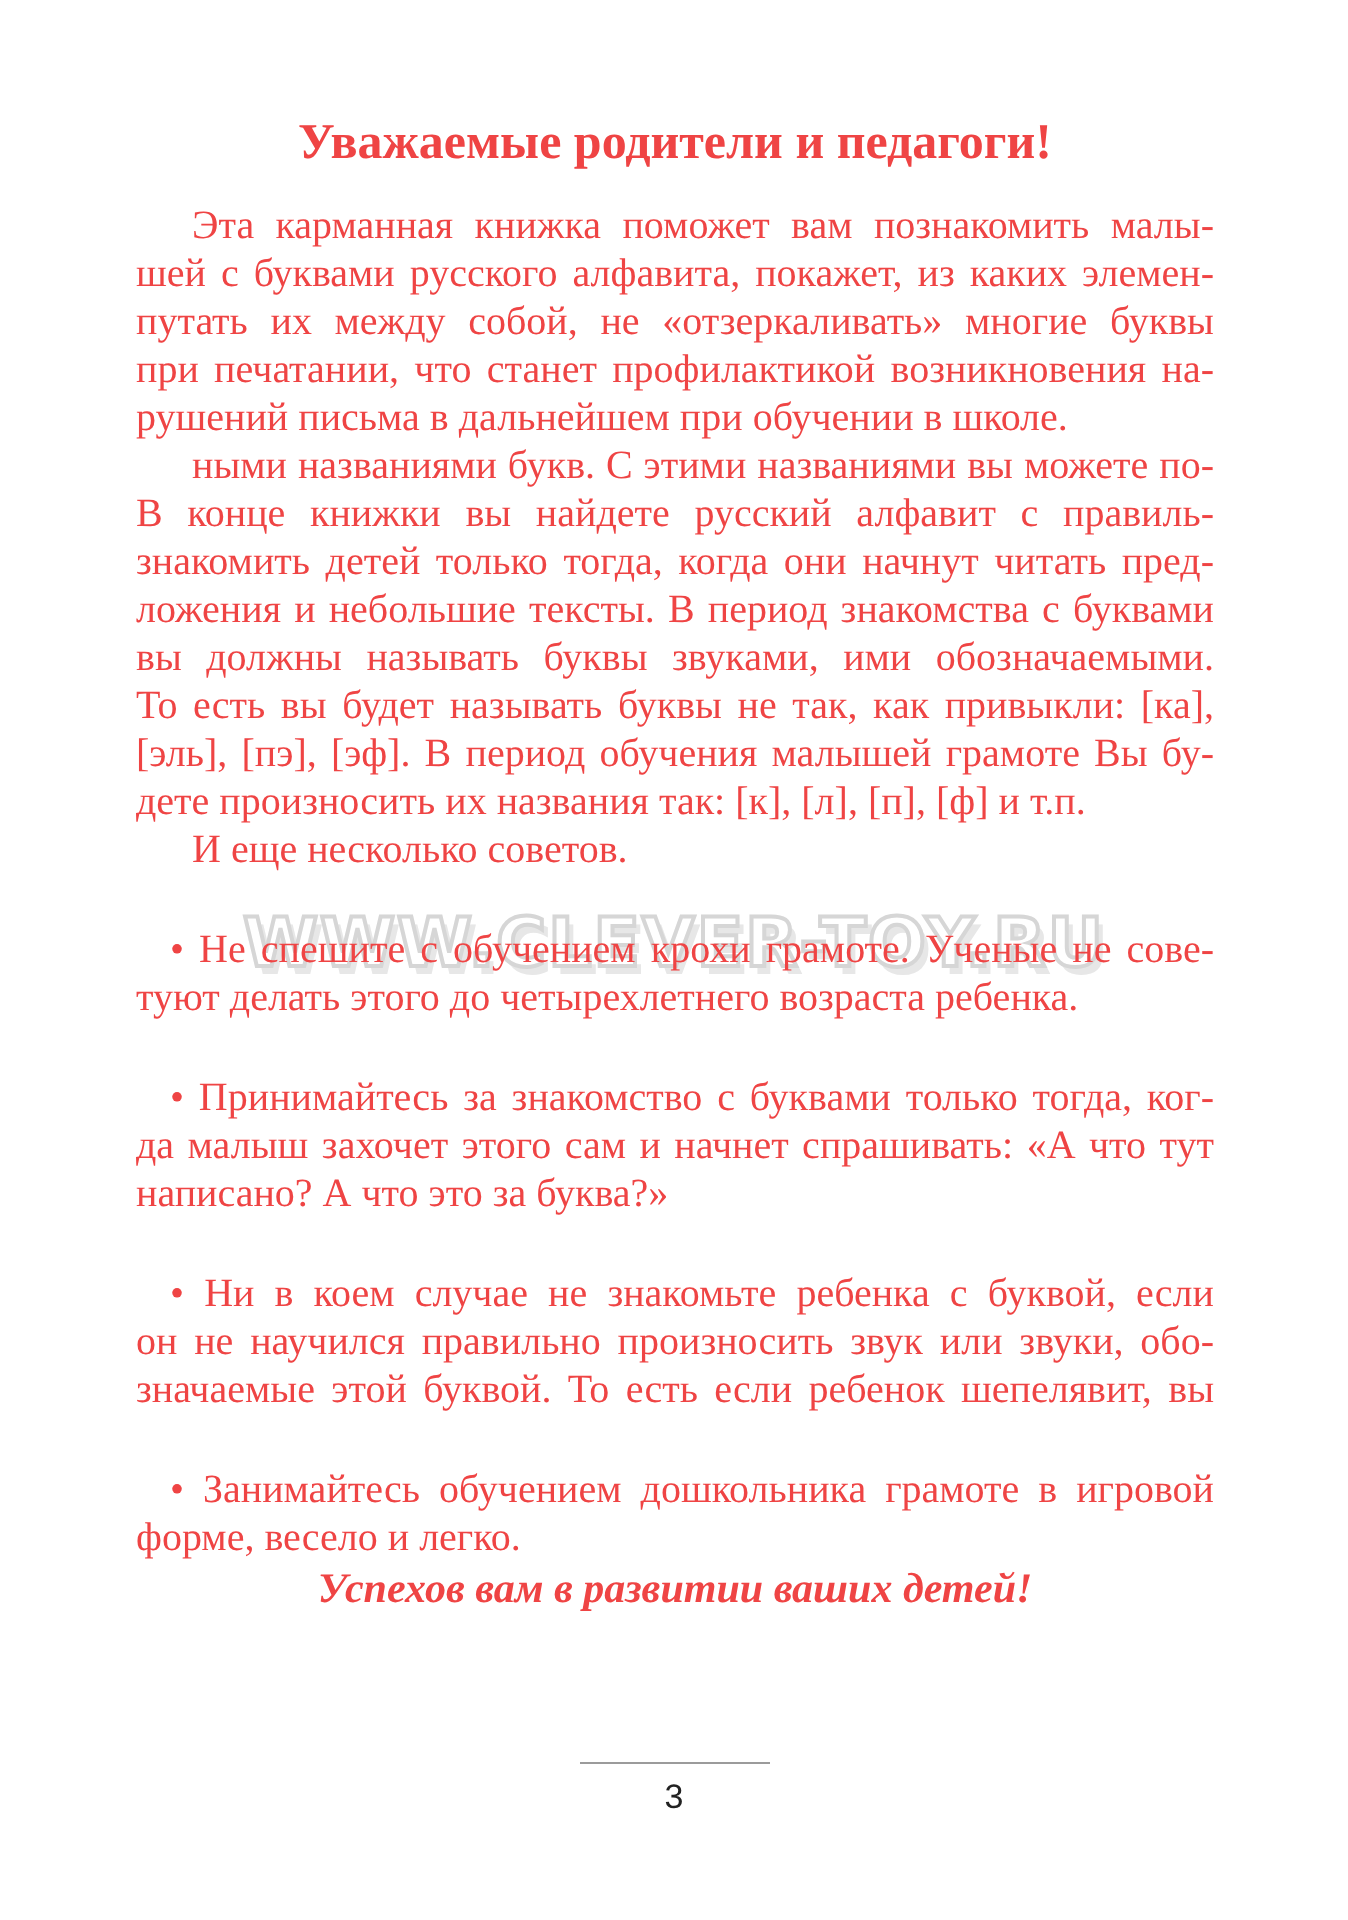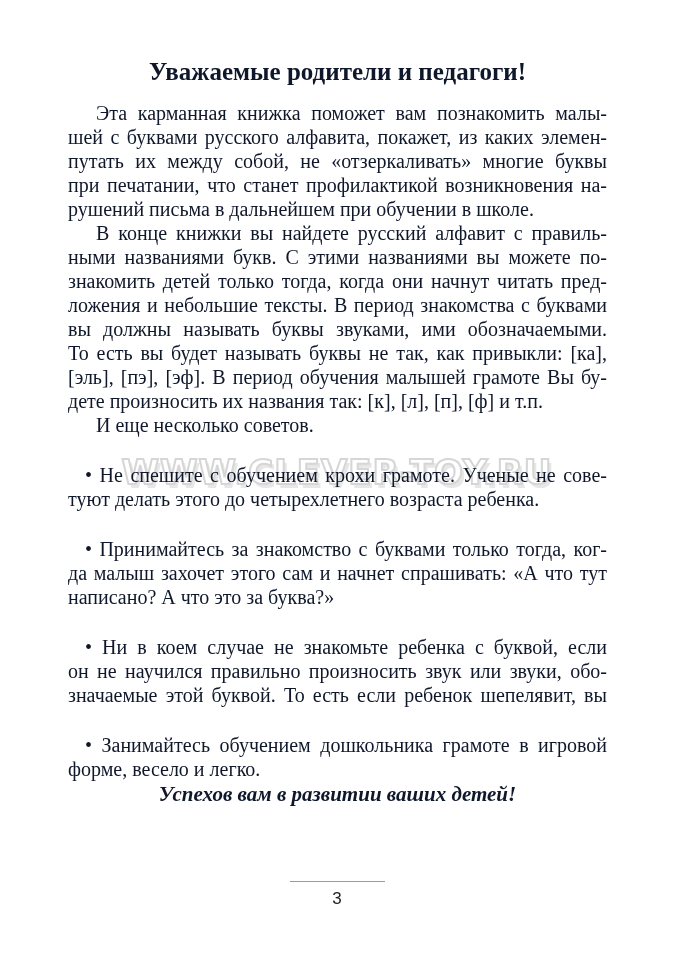--- a/index.html
+++ b/index.html
@@ -30,21 +30,21 @@
     -webkit-text-stroke: 2px #d6d6d6;
     text-shadow: 3px 4px 0 #e7e7e7;
     user-select: none;
     pointer-events: none;
   }
   
   .content {
     position: relative;
     z-index: 1;
     padding: 56px 67px 0 68px;
-    color: #0f172a;
+    color: #ef4444;
   }
   .title {
     margin: 0 0 13px 0;
     font-size: 25px;
     line-height: 32px;
     font-weight: bold;
     text-align: center;
   }
   .para {
     margin: 0;
@@ -99,22 +99,22 @@
 
     <div id="paragraphs">
         <p class="para body">
           <span class="line">Эта карманная книжка поможет вам познакомить малы-</span>
           <span class="line">шей с буквами русского алфавита, покажет, из каких элемен-</span>
           <span class="line">путать их между собой, не «отзеркаливать» многие буквы</span>
           <span class="line">при печатании, что станет профилактикой возникновения на-</span>
           <span class="line last">рушений письма в дальнейшем при обучении в школе.</span>
         </p>
         <p class="para body">
+          <span class="line">ными названиями букв. С этими названиями вы можете по-</span>
           <span class="line">В конце книжки вы найдете русский алфавит с правиль-</span>
-          <span class="line">ными названиями букв. С этими названиями вы можете по-</span>
           <span class="line">знакомить детей только тогда, когда они начнут читать пред-</span>
           <span class="line">ложения и небольшие тексты. В период знакомства с буквами</span>
           <span class="line">вы должны называть буквы звуками, ими обозначаемыми.</span>
           <span class="line">То есть вы будет называть буквы не так, как привыкли: [ка],</span>
           <span class="line">[эль], [пэ], [эф]. В период обучения малышей грамоте Вы бу-</span>
           <span class="line last">дете произносить их названия так: [к], [л], [п], [ф] и т.п.</span>
         </p>
         <p class="para body">
           <span class="line last">И еще несколько советов.</span>
         </p>

